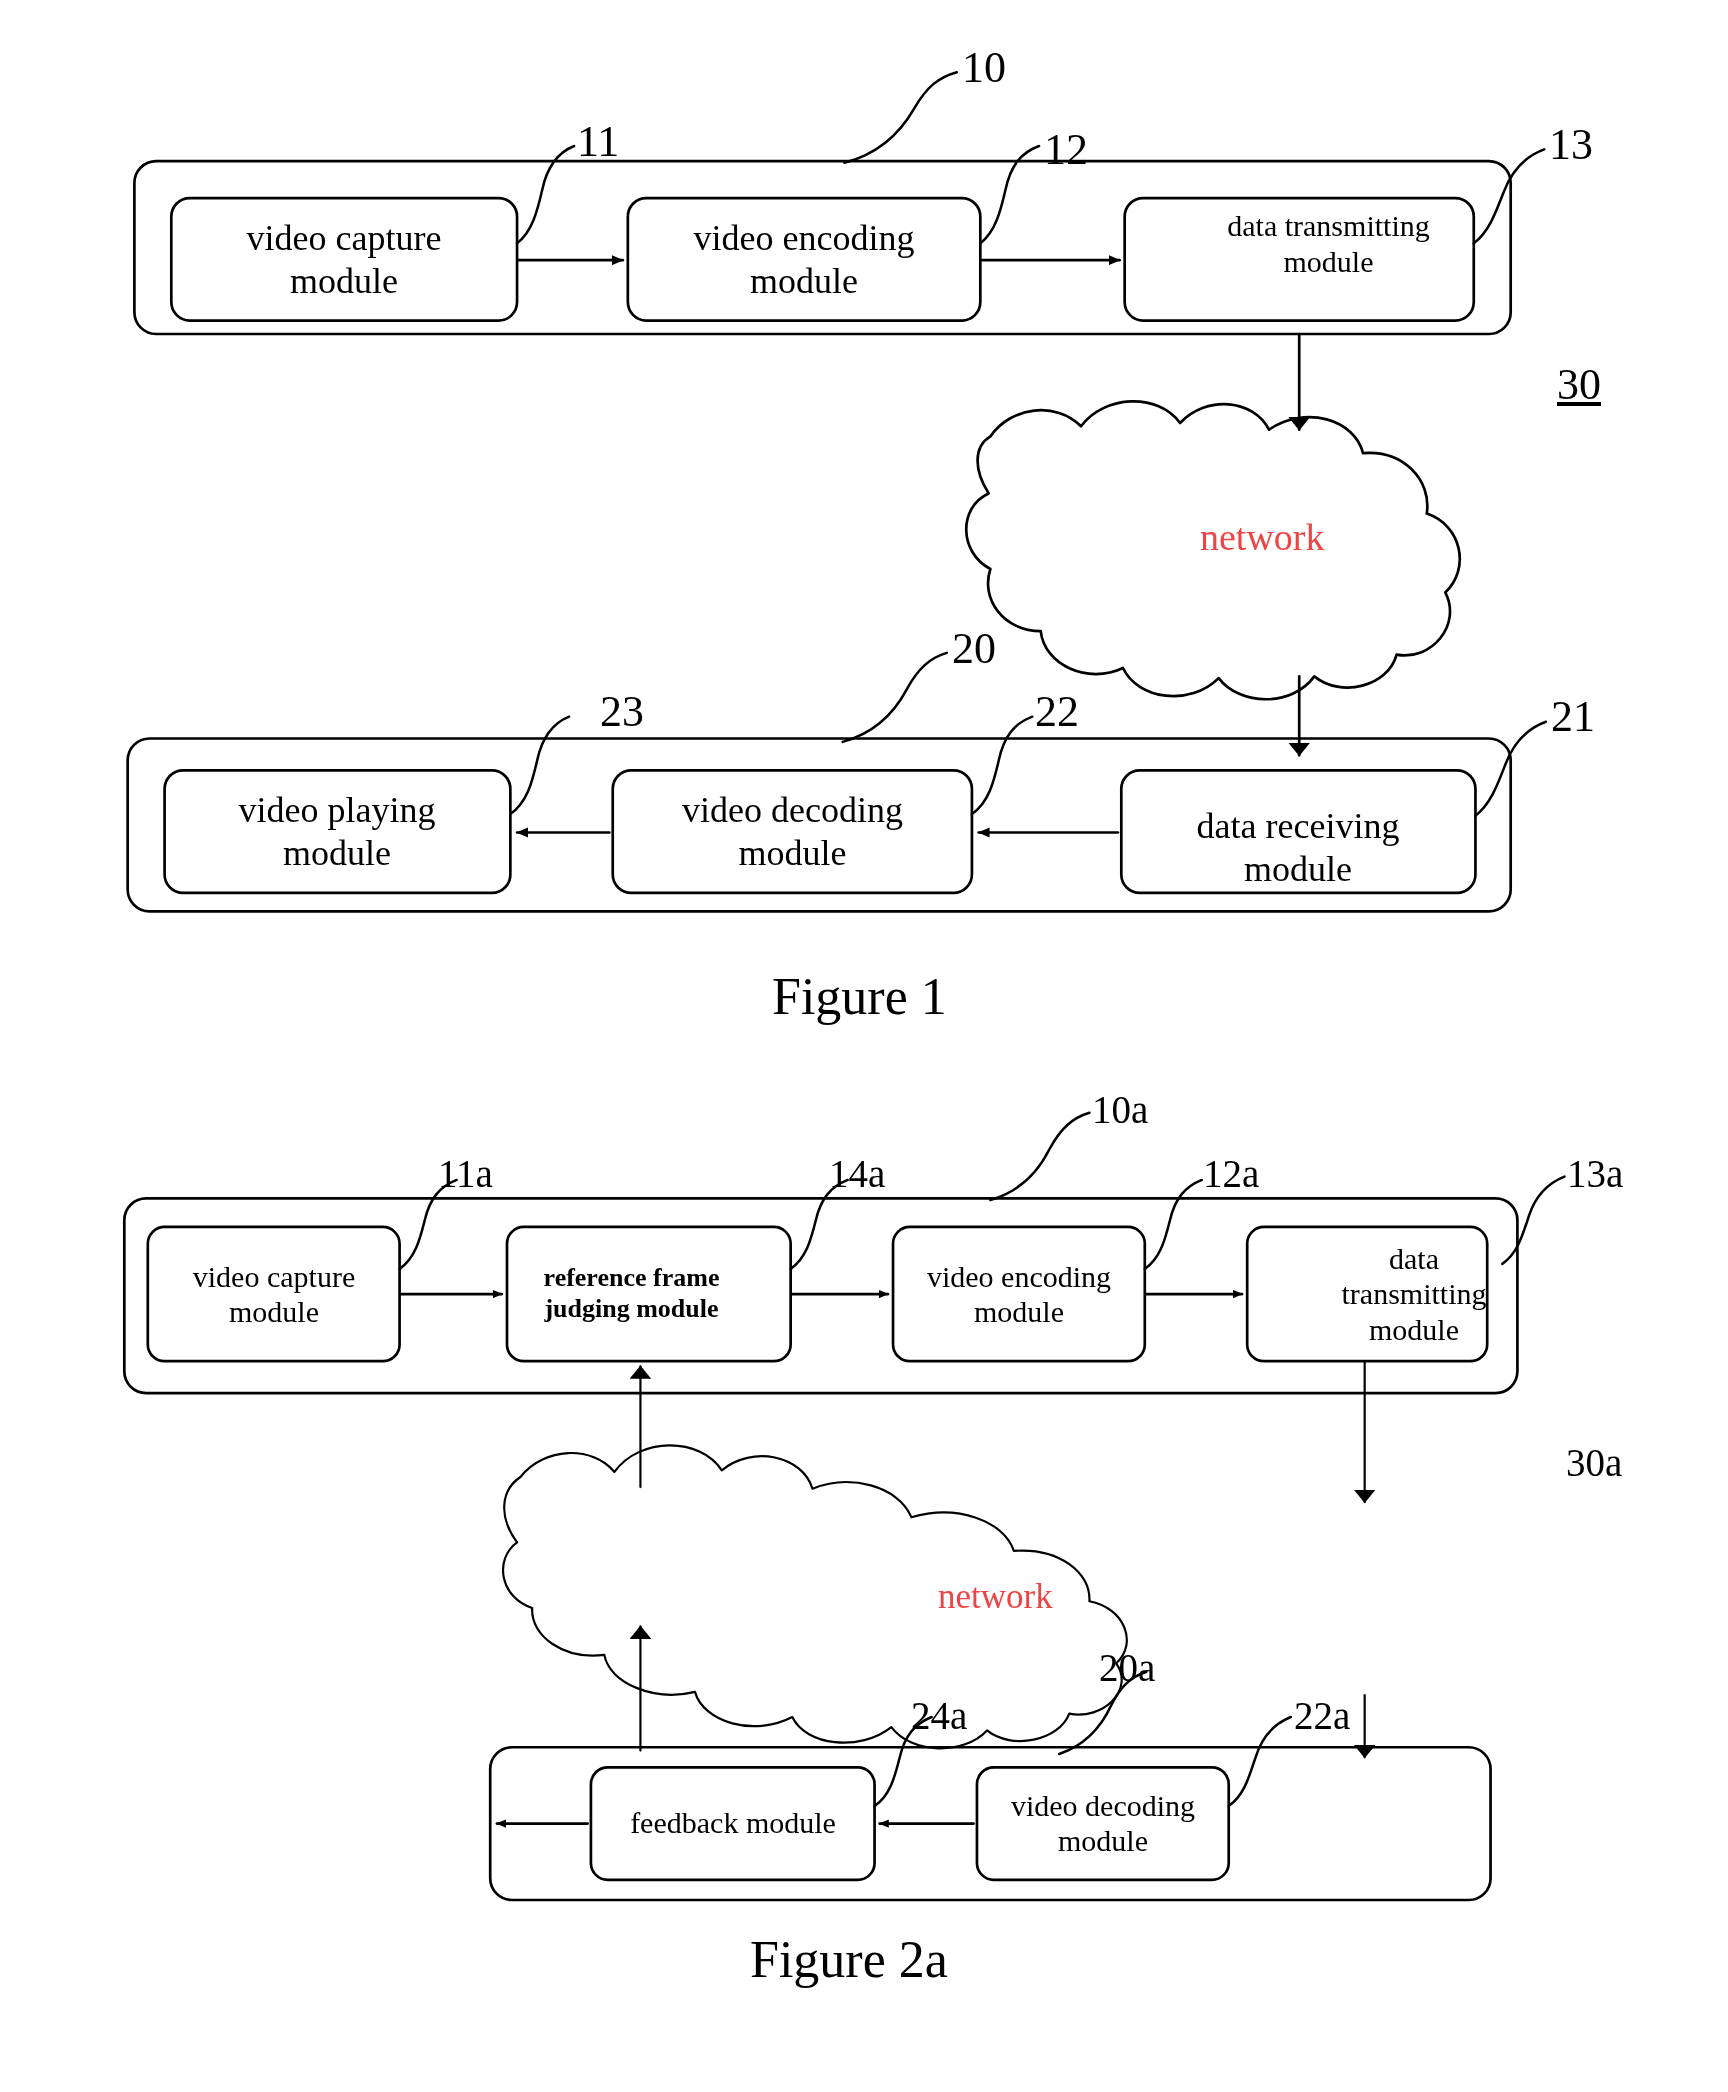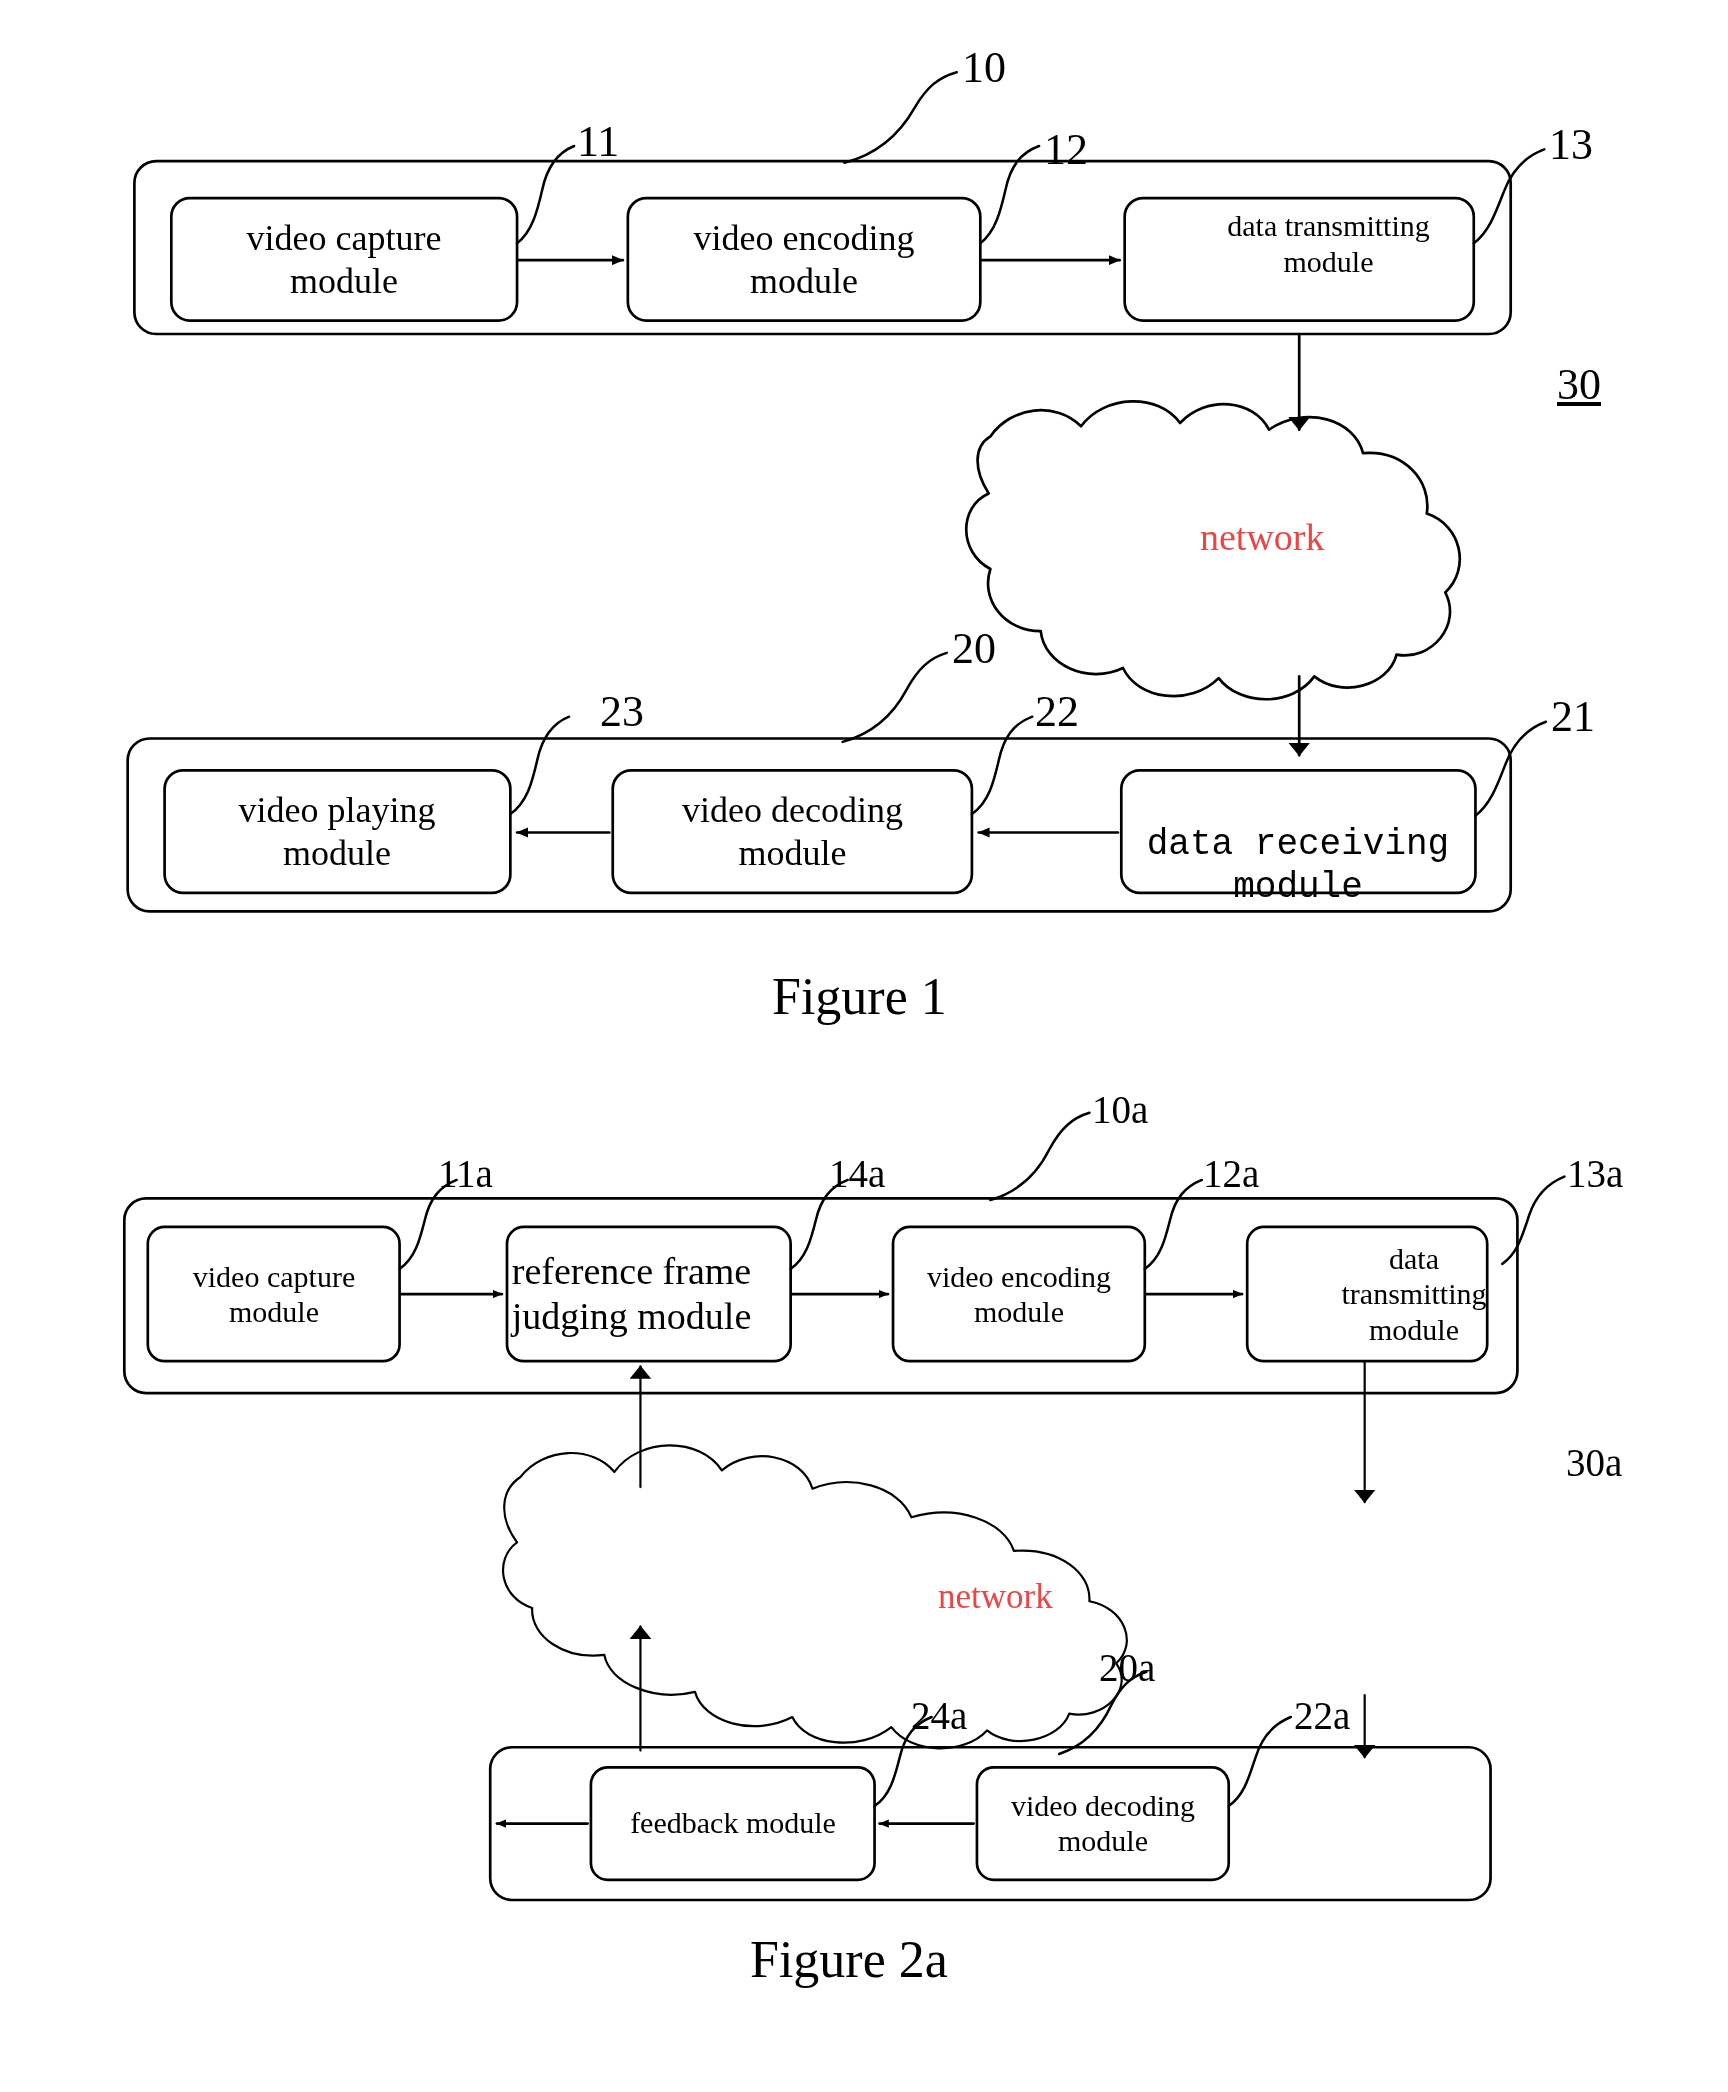--- a/index.html
+++ b/index.html
@@ -185,33 +185,33 @@
   <div class="ref-num" style="left:1044px; top:124px; font-size:44px;">12</div>
   <div class="ref-num" style="left:1549px; top:119px; font-size:44px;">13</div>
 
   <div class="cloud-label" style="left:1200px; top:515px; font-size:38px;">network</div>
   <div class="ref-num" style="left:1557px; top:359px; font-size:44px;text-decoration:underline;">30</div>
 
   <div class="box-label" style="left:164px; top:770px; width:346px; height:123px; font-size:36px;">video playing
 module</div>
   <div class="box-label" style="left:613px; top:770px; width:359px; height:123px; font-size:36px;">video decoding
 module</div>
-  <div class="box-label" style="left:1121px; top:813px; width:354px; height:107px; font-size:36px;font-family:Liberation Mono, monospace;">data receiving
+  <div class="box-label" style="left:1121px; top:794px; width:354px; height:107px; font-size:36px;">data receiving
 module</div>
 
   <div class="ref-num" style="left:952px; top:623px; font-size:44px;">20</div>
   <div class="ref-num" style="left:592px; top:686px; font-size:44px;margin-left:8px;">23</div>
   <div class="ref-num" style="left:1035px; top:686px; font-size:44px;">22</div>
   <div class="ref-num" style="left:1551px; top:691px; font-size:44px;">21</div>
 
   <div class="fig-caption" style="left:772px; top:967px; font-size:52px;">Figure 1</div>
 
   <div class="box-label" style="left:148px; top:1227px; width:252px; height:134px; font-size:30px;">video capture
 module</div>
-  <div class="box-label" style="left:507px; top:1227px; width:249px; height:134px; font-size:38px;">reference frame
+  <div class="box-label" style="left:507px; top:1227px; width:249px; height:134px; font-size:26px;font-weight:bold;">reference frame
 judging module</div>
   <div class="box-label" style="left:893px; top:1227px; width:252px; height:134px; font-size:30px;">video encoding
 module</div>
   <div class="box-label" style="left:1247px; top:1227px; width:240px; height:134px; font-size:30px;padding-left:47px;">data
 transmitting
 module</div>
 
   <div class="ref-num" style="left:438px; top:1151px; font-size:39px;">11a</div>
   <div class="ref-num" style="left:829px; top:1151px; font-size:39px;">14a</div>
   <div class="ref-num" style="left:1092px; top:1087px; font-size:39px;">10a</div>

